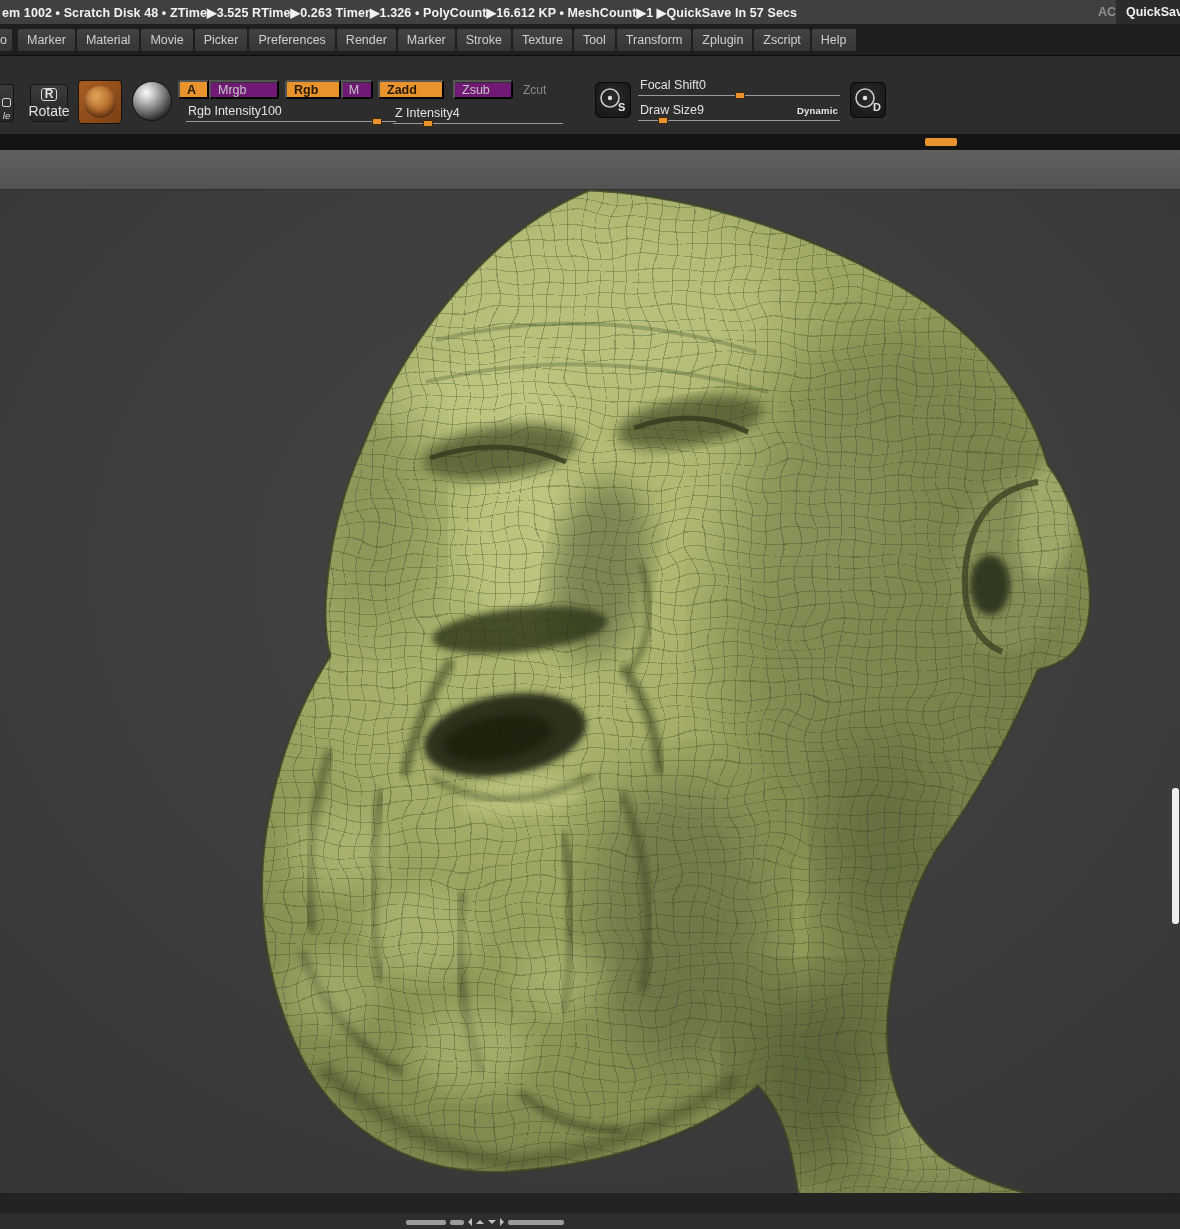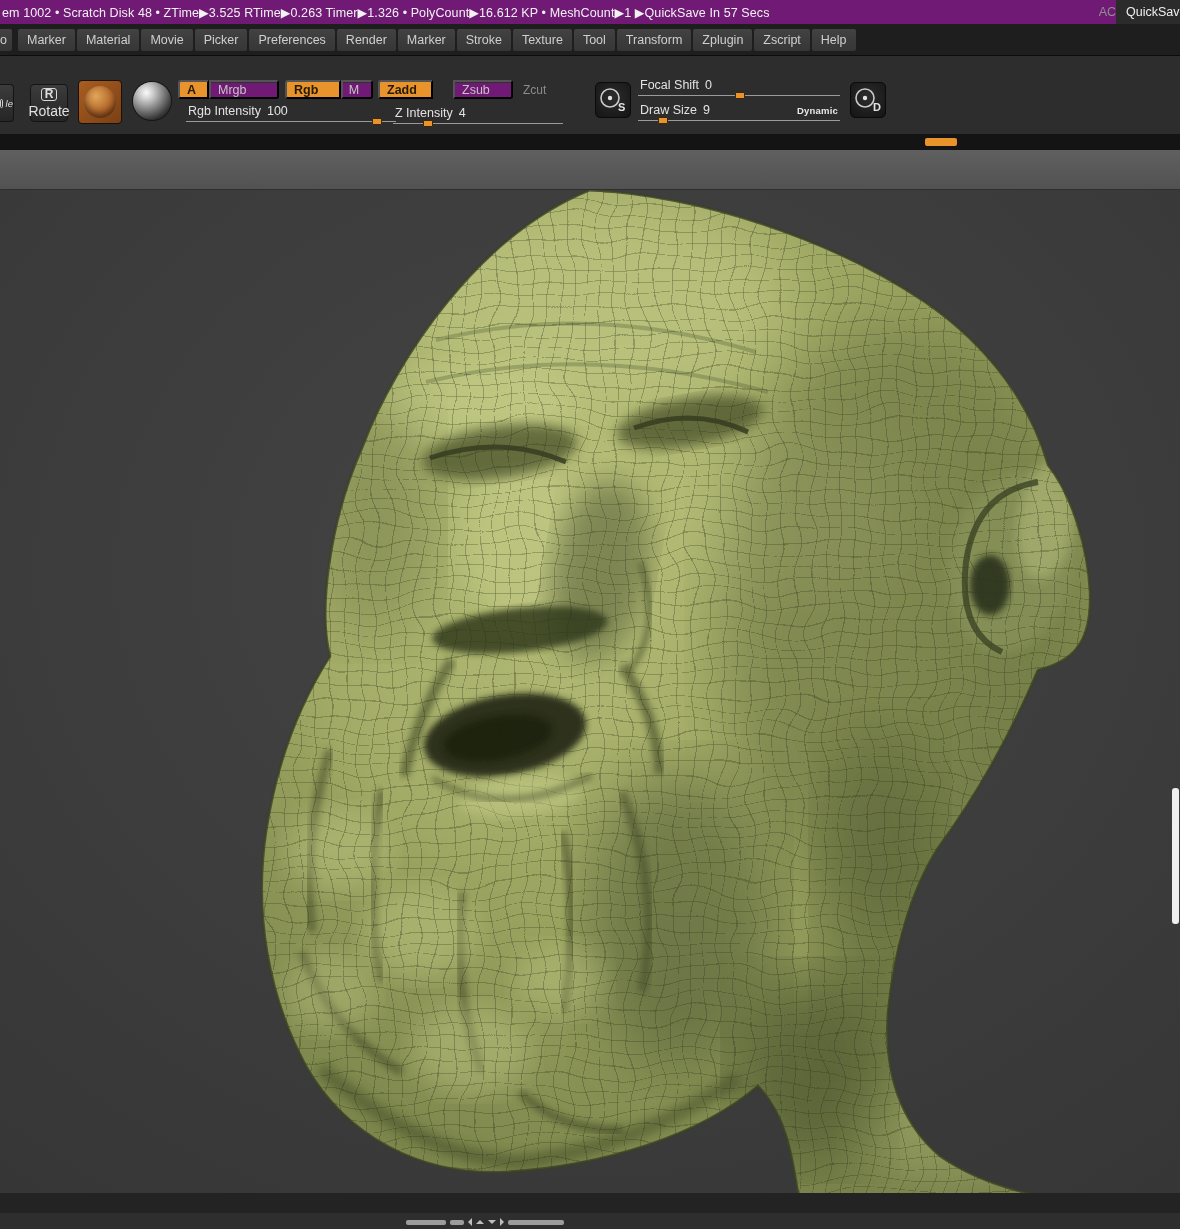--- a/index.html
+++ b/index.html
@@ -1,41 +1,41 @@
 <!DOCTYPE html>
 <html><head>
 <meta charset="utf-8">
 <style>
   html,body{margin:0;padding:0;background:#000;}
   body{width:1180px;height:1229px;position:relative;overflow:hidden;
        font-family:"Liberation Sans", sans-serif; -webkit-font-smoothing:antialiased;}
   .abs{position:absolute;}
 
   
-  .titlebar{left:0;top:0;width:1180px;height:24px;background:#701a75;color:#fff;
-    display:flex;align-items:center;font-size:12.5px;}
+  .titlebar{left:0;top:0;width:1180px;height:24px;background:#404040;color:#fff;
+    display:flex;align-items:center;font-size:12.5px;font-weight:bold;}
   .status-text{padding-left:2px;white-space:nowrap;letter-spacing:.1px;color:#f2f2f2;}
   .ac{margin-left:auto;color:#8f8f8f;padding-right:0;}
   .quicksave{width:64px;height:24px;background:#2b2b2b;color:#efefef;display:flex;
     align-items:center;padding-left:10px;box-sizing:border-box;}
 
   
   .menubar{left:0;top:24px;width:1180px;height:32px;background:#1e1e1e;display:flex;
     align-items:center;gap:2px;box-sizing:border-box;border-bottom:1px solid #0c0c0c;}
   .menu-partial{width:12px;height:22px;background:linear-gradient(#424242,#363636);
     color:#cfcfcf;font-size:12.5px;display:flex;align-items:center;justify-content:flex-start;
     overflow:hidden;border-radius:0 2px 2px 0;margin-right:4px;}
   .menu-item{height:22px;background:linear-gradient(#424242,#363636);color:#cfcfcf;
     font-size:12.5px;display:flex;align-items:center;padding:0 9px;border-radius:2px;
     border:0;cursor:default;text-align:right;}
 
   
   .toolbar{left:0;top:56px;width:1180px;height:78px;background:#2d2d2d;}
   .tool-partial{left:0;top:28px;width:14px;height:38px;background:linear-gradient(#3c3c3c,#262626);
-    border:1px solid #141414;border-left:0;border-radius:0 4px 4px 0;display:flex;flex-direction:row;
+    border:1px solid #141414;border-left:0;border-radius:0 4px 4px 0;display:flex;flex-direction:column;
     align-items:center;justify-content:flex-end;gap:3px;color:#ddd;font-size:9.5px;box-sizing:border-box;font-style:italic;}
   .tool-partial .glyph{width:7px;height:7px;border:1.5px solid #cfcfcf;border-radius:2px;}
   .rotate-btn{left:30px;top:28px;width:38px;height:38px;background:linear-gradient(#3c3c3c,#252525);
     border:1px solid #141414;border-radius:4px;display:flex;flex-direction:column;align-items:center;
     justify-content:center;color:#e0e0e0;box-sizing:border-box;}
   .rotate-btn .r-ico{font-size:12px;font-weight:bold;border:1.5px solid #d8d8d8;border-radius:3px;
     line-height:11px;padding:0 3px;margin-bottom:2px;}
   .rotate-btn .r-lbl{font-size:14px;}
   .brush-thumb{left:78px;top:24px;width:44px;height:44px;border-radius:4px;border:1px solid #1a1208;
     background:linear-gradient(135deg,#a95d22,#7a4014);box-sizing:border-box;position:absolute;}
@@ -47,21 +47,21 @@
     box-shadow:0 0 0 1px #161616;}
 
   .mode-btn{position:absolute;top:24px;height:19px;font-size:12.5px;display:flex;align-items:center;
     box-sizing:border-box;padding-left:7px;}
   .btn-orange{background:#e8932b;color:#241a06;font-weight:600;}
   .btn-dark{background:#701a75;color:#c4c4c4;box-shadow:inset 0 1px 0 #303030;}
   .rl{border-radius:3px 0 0 3px;} .rr{border-radius:0 3px 3px 0;}
   .zcut{position:absolute;left:523px;top:27px;color:#8b8b8b;font-size:12px;}
 
   .slider{position:absolute;font-size:12.5px;color:#e2e2e2;}
-  .slider .lab{display:flex;align-items:baseline;gap:6px;padding:0 2px 3px 2px;}
+  .slider .lab{display:flex;align-items:baseline;padding:0 2px 3px 2px;}
   .slider .track{border-bottom:1px solid #9a9a9a;height:0;position:relative;}
   .slider .handle{position:absolute;width:10px;height:7px;background:#e8932b;border:1px solid #3c2708;
     bottom:-4px;border-radius:1px;box-sizing:border-box;}
   .dyn{margin-left:auto;font-size:9.5px;font-weight:bold;color:#e8e8e8;letter-spacing:.2px;}
 
   .ico-btn{position:absolute;top:26px;width:36px;height:36px;border-radius:5px;
     background:radial-gradient(circle at 50% 40%, #2c2c2c, #141414);border:1px solid #0a0a0a;box-sizing:border-box;}
   .stats{left:898px;top:22px;position:absolute;color:#e6e6e6;font-size:13px;line-height:26px;}
 
   .substrip{left:0;top:134px;width:1180px;height:16px;background:#141414;}
@@ -123,21 +123,21 @@
     <span class="r-lbl">Rotate</span>
   </div>
 
   <div class="brush-thumb"></div>
   <div class="abs mat-sphere"></div>
 
   <button class="mode-btn btn-orange rl" style="left:178px;width:31px;">A</button>
   <button class="mode-btn btn-dark rr" style="left:209px;width:70px;">Mrgb</button>
   <button class="mode-btn btn-orange rl" style="left:285px;width:56px;">Rgb</button>
   <button class="mode-btn btn-dark rr" style="left:341px;width:32px;justify-content:center;padding-left:0;">M</button>
-  <button class="mode-btn btn-orange rl" style="left:378px;width:55px;">Zadd</button>
+  <button class="mode-btn btn-orange rl" style="left:378px;width:66px;">Zadd</button>
   <button class="mode-btn btn-dark rr" style="left:453px;width:60px;">Zsub</button>
   <span class="zcut">Zcut</span>
 
   <div class="slider" style="left:186px;top:48px;width:210px;">
     <div class="lab">
       <span>Rgb Intensity</span>
       <span>100</span>
     </div>
     <div class="track">
       <span class="handle" style="left:186px;"></span>

